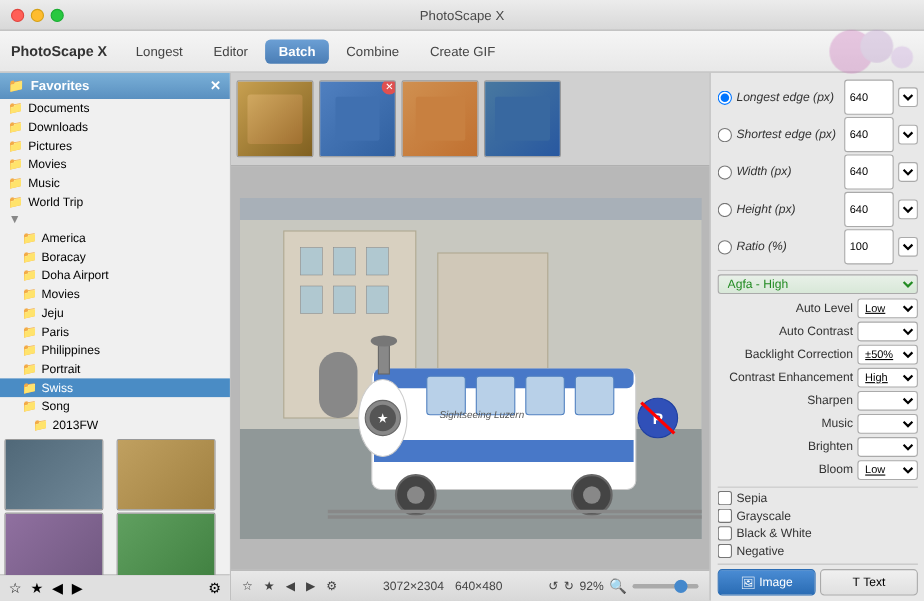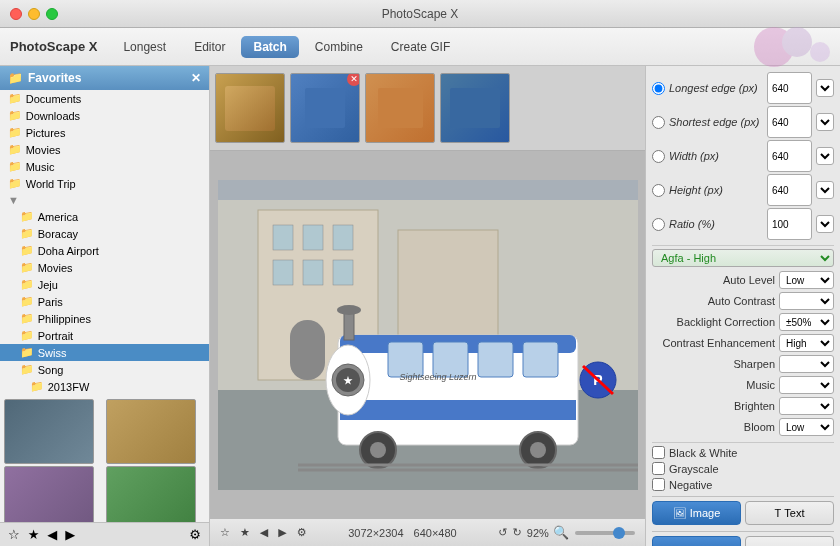--- a/index.html
+++ b/index.html
@@ -43,21 +43,21 @@
     .status-center { display: flex; align-items: center; gap: 10px; }
     .status-right { display: flex; align-items: center; gap: 5px; }
     .zoom-slider { width: 60px; height: 4px; background: #aaa; border-radius: 2px; position: relative; }
     .zoom-thumb { position: absolute; right: 10px; top: -4px; width: 12px; height: 12px; background: #4488cc; border-radius: 50%; }
 
     
     .right-panel { width: 195px; background: #e8e8e8; border-left: 1px solid #c0c0c0; display: flex; flex-direction: column; overflow-y: auto; padding: 6px 6px 0 6px; }
     .panel-row { display: flex; align-items: center; margin-bottom: 3px; gap: 4px; }
     .panel-label { font-size: 11px; color: #333; flex: 1; text-align: right; white-space: nowrap; }
     .panel-select { font-size: 10px; background: white; border: 1px solid #aaa; border-radius: 3px; padding: 1px 2px; height: 18px; flex-shrink: 0; }
-    .panel-select-wide { width: 55px; }
+    .panel-select-wide { width: 55px; text-decoration: underline; }
     .panel-input { font-size: 10px; background: white; border: 1px solid #aaa; border-radius: 3px; padding: 15px 4px; height: 18px; width: 55px; }
     .radio-row { display: flex; align-items: center; margin-bottom: 2px; gap: 4px; }
     .radio-label { font-size: 11px; color: #333; font-style: italic; }
     .panel-divider { border: none; border-top: 1px solid #c8c8c8; margin: 3px 0; }
     .profile-select { background: linear-gradient(to bottom, #e8f0e8, #d8e8d8); border: 1px solid #aaa; border-radius: 3px; font-size: 11px; color: #228b22; font-weight: 500; width: 100%; height: 20px; margin-bottom: 4px; padding: 1px 4px; }
     .checkbox-row { display: flex; align-items: center; margin-bottom: 3px; gap: 4px; }
     .checkbox-label { font-size: 11px; color: #333; }
     .panel-bottom { display: flex; gap: 4px; padding: 4px 0; border-top: 1px solid #c0c0c0; margin-top: 2px; }
     .btn-bottom { flex: 1; height: 24px; border-radius: 4px; border: 1px solid #aaa; font-size: 11px; cursor: pointer; display: flex; align-items: center; justify-content: center; gap: 3px; }
     .btn-image { background: linear-gradient(to bottom, #f0f0f0, #e0e0e0); }
@@ -440,25 +440,29 @@
         <option>Medium</option>
         <option>High</option>
       </select>
     </div>
 
 
     <hr class="panel-divider">
 
     <div class="checkbox-row">
       <input type="checkbox" style="">
-      <span class="checkbox-label">Black &amp; White</span>
+      <span class="checkbox-label">Sepia</span>
     </div>
     <div class="checkbox-row">
       <input type="checkbox" style="">
       <span class="checkbox-label">Grayscale</span>
+    </div>
+    <div class="checkbox-row">
+      <input type="checkbox" style="">
+      <span class="checkbox-label">Black &amp; White</span>
     </div>
     <div class="checkbox-row">
       <input type="checkbox" style="">
       <span class="checkbox-label">Negative</span>
     </div>
 
     <div class="panel-bottom">
       <button class="btn-bottom btn-image active">
         <span>🖼</span>
         <span>Image</span>

